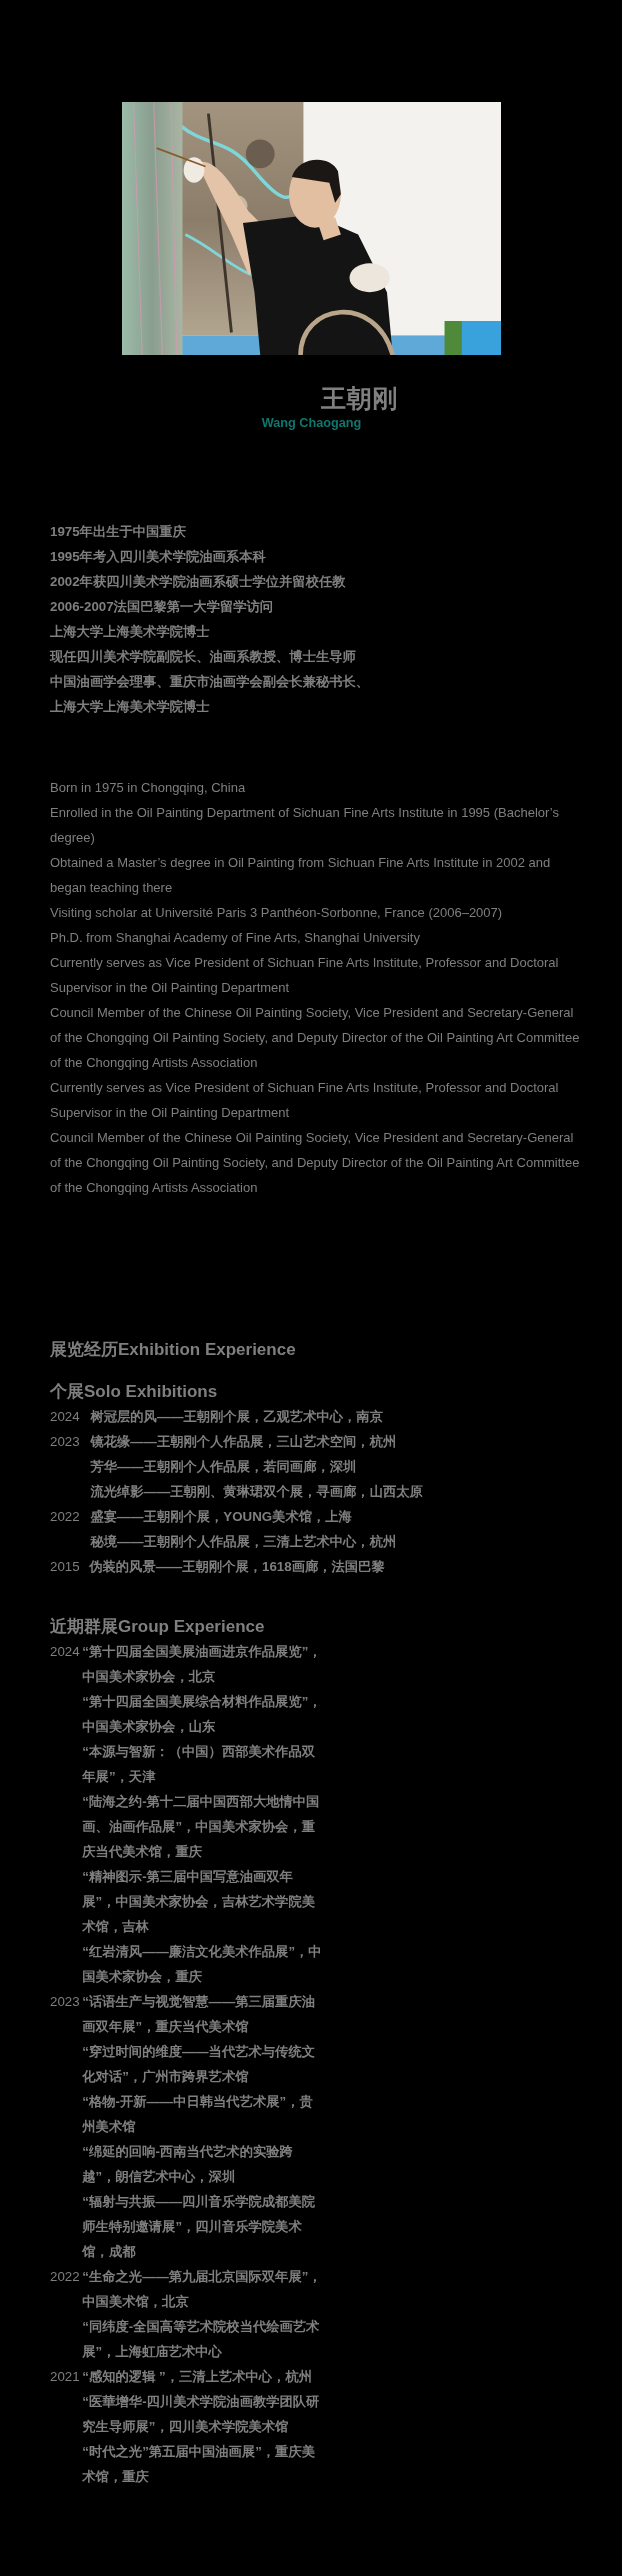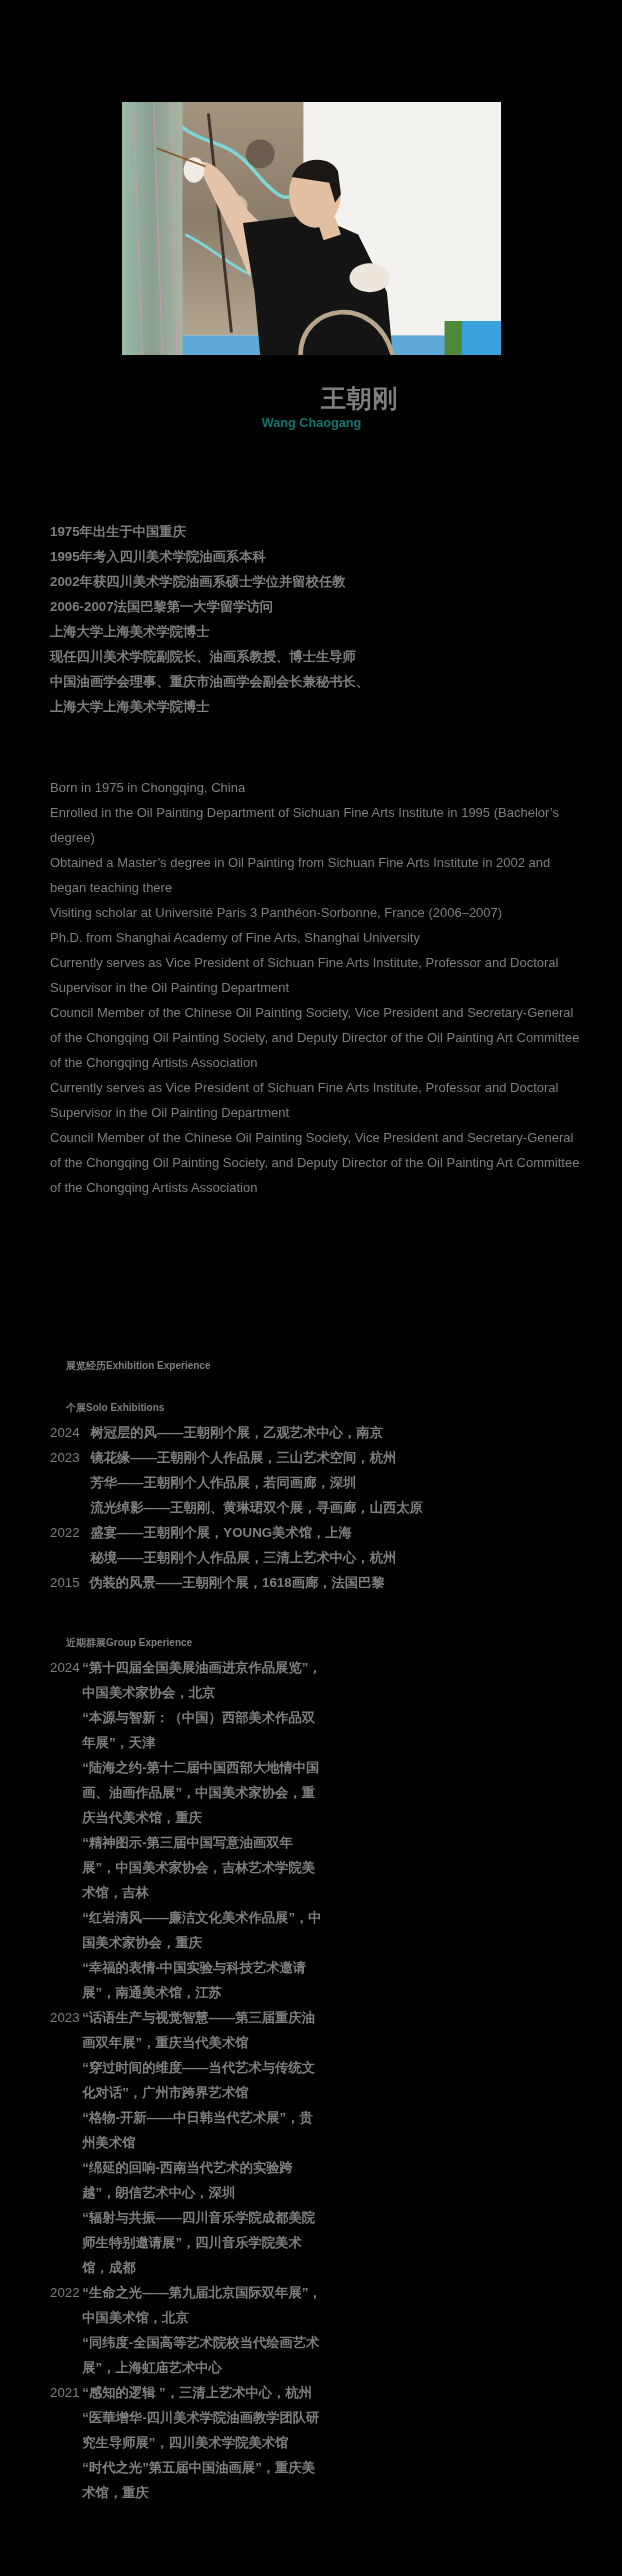--- a/index.html
+++ b/index.html
@@ -19,21 +19,21 @@
   }
   .name-en {
     position: absolute; left: 0; width: 623px; top: 416px; text-align: center;
     font-size: 12.7px; font-weight: bold; color: #0f766e; line-height: 15px;
   }
   .block { position: absolute; left: 50px; width: 530px; font-size: 13.3px; }
   .bio-cn { top: 519px; line-height: 25px; font-weight: bold; }
   .bio-en { top: 775px; line-height: 25px; font-size: 13px; }
   .bio-en p, .bio-cn p { margin: 0; }
   .exh { top: 1337px; line-height: 25px; font-weight: bold; }
-  .exh h2, .exh h3 { margin: 16px; font-size: 10px; font-weight: bold; }
+  .exh h2, .exh h3 { margin: 0; font-size: 17px; font-weight: bold; }
   .exh h2 { margin-bottom: 17.3px; }
   .exh h3 { margin-bottom: 0; }
   .row { display: flex; }
   .yr { width: 30px; flex: 0 0 30px; font-weight: normal; }
   .items { margin-left: 0; width: 265px; }
   .items div { white-space: normal; }
   .solo .items { margin-left: 0; }
   .solo .row .items { padding-left: 0; }
   .group { margin-top: 35px; }
   .group .items { width: 241px; }
@@ -143,25 +143,25 @@
       </div>
     </div>
   </div>
 
   <div class="group">
     <h3>近期群展Group Experience</h3>
     <div class="row">
       <span class="yr">2024</span>
       <div class="items" style="width:242px;padding-left:2.3px">
         <div>“第十四届全国美展油画进京作品展览”，中国美术家协会，北京</div>
+        <div>“第十四届全国美展综合材料作品展览”，中国美术家协会，山东</div>
         <div>“本源与智新：（中国）西部美术作品双年展”，天津</div>
         <div>“陆海之约-第十二届中国西部大地情中国画、油画作品展”，中国美术家协会，重庆当代美术馆，重庆</div>
         <div>“精神图示-第三届中国写意油画双年展”，中国美术家协会，吉林艺术学院美术馆，吉林</div>
         <div>“红岩清风——廉洁文化美术作品展”，中国美术家协会，重庆</div>
-        <div>“幸福的表情-中国实验与科技艺术邀请展”，南通美术馆，江苏</div>
       </div>
     </div>
     <div class="row">
       <span class="yr">2023</span>
       <div class="items" style="width:242px;padding-left:2.3px">
         <div>“话语生产与视觉智慧——第三届重庆油画双年展”，重庆当代美术馆</div>
         <div>“穿过时间的维度——当代艺术与传统文化对话”，广州市跨界艺术馆</div>
         <div>“格物-开新——中日韩当代艺术展”，贵州美术馆</div>
         <div>“绵延的回响-西南当代艺术的实验跨越”，朗信艺术中心，深圳</div>
         <div>“辐射与共振——四川音乐学院成都美院师生特别邀请展”，四川音乐学院美术馆，成都</div>

